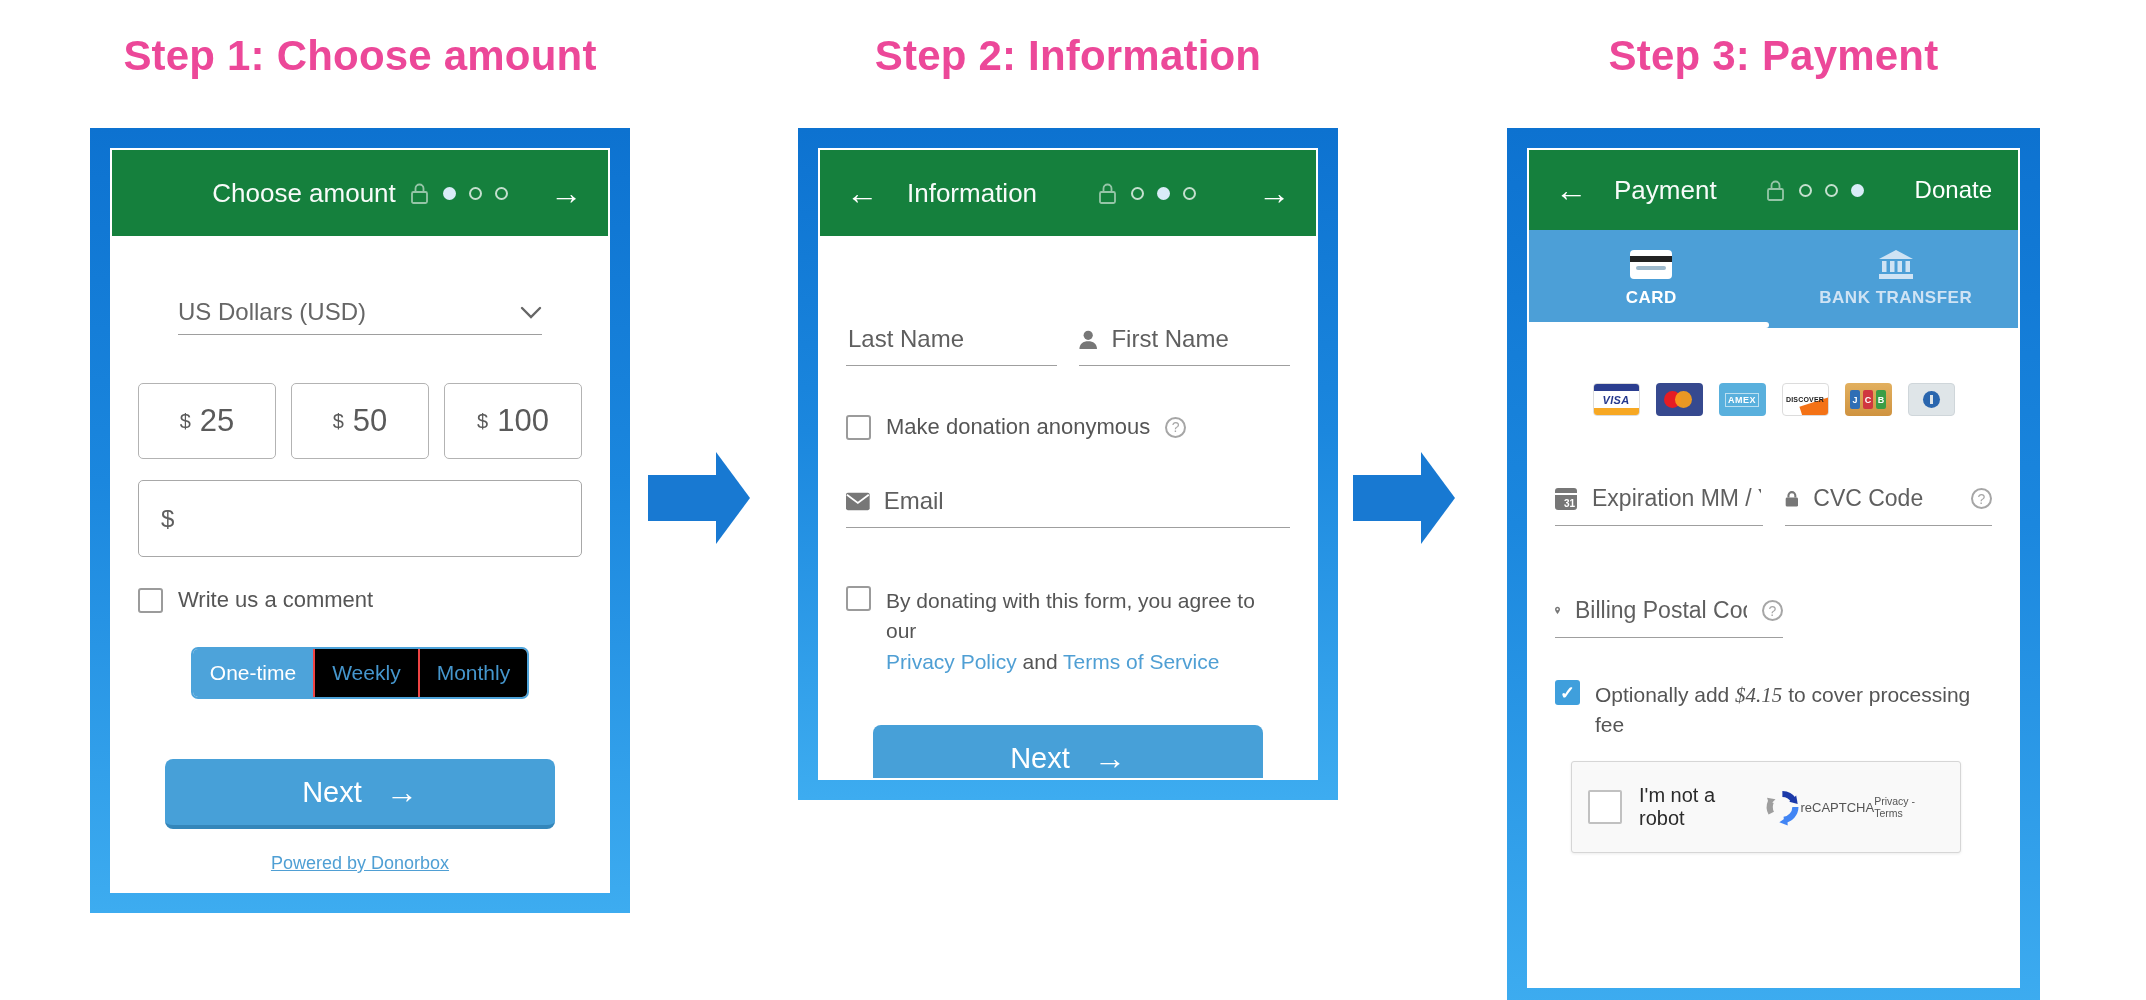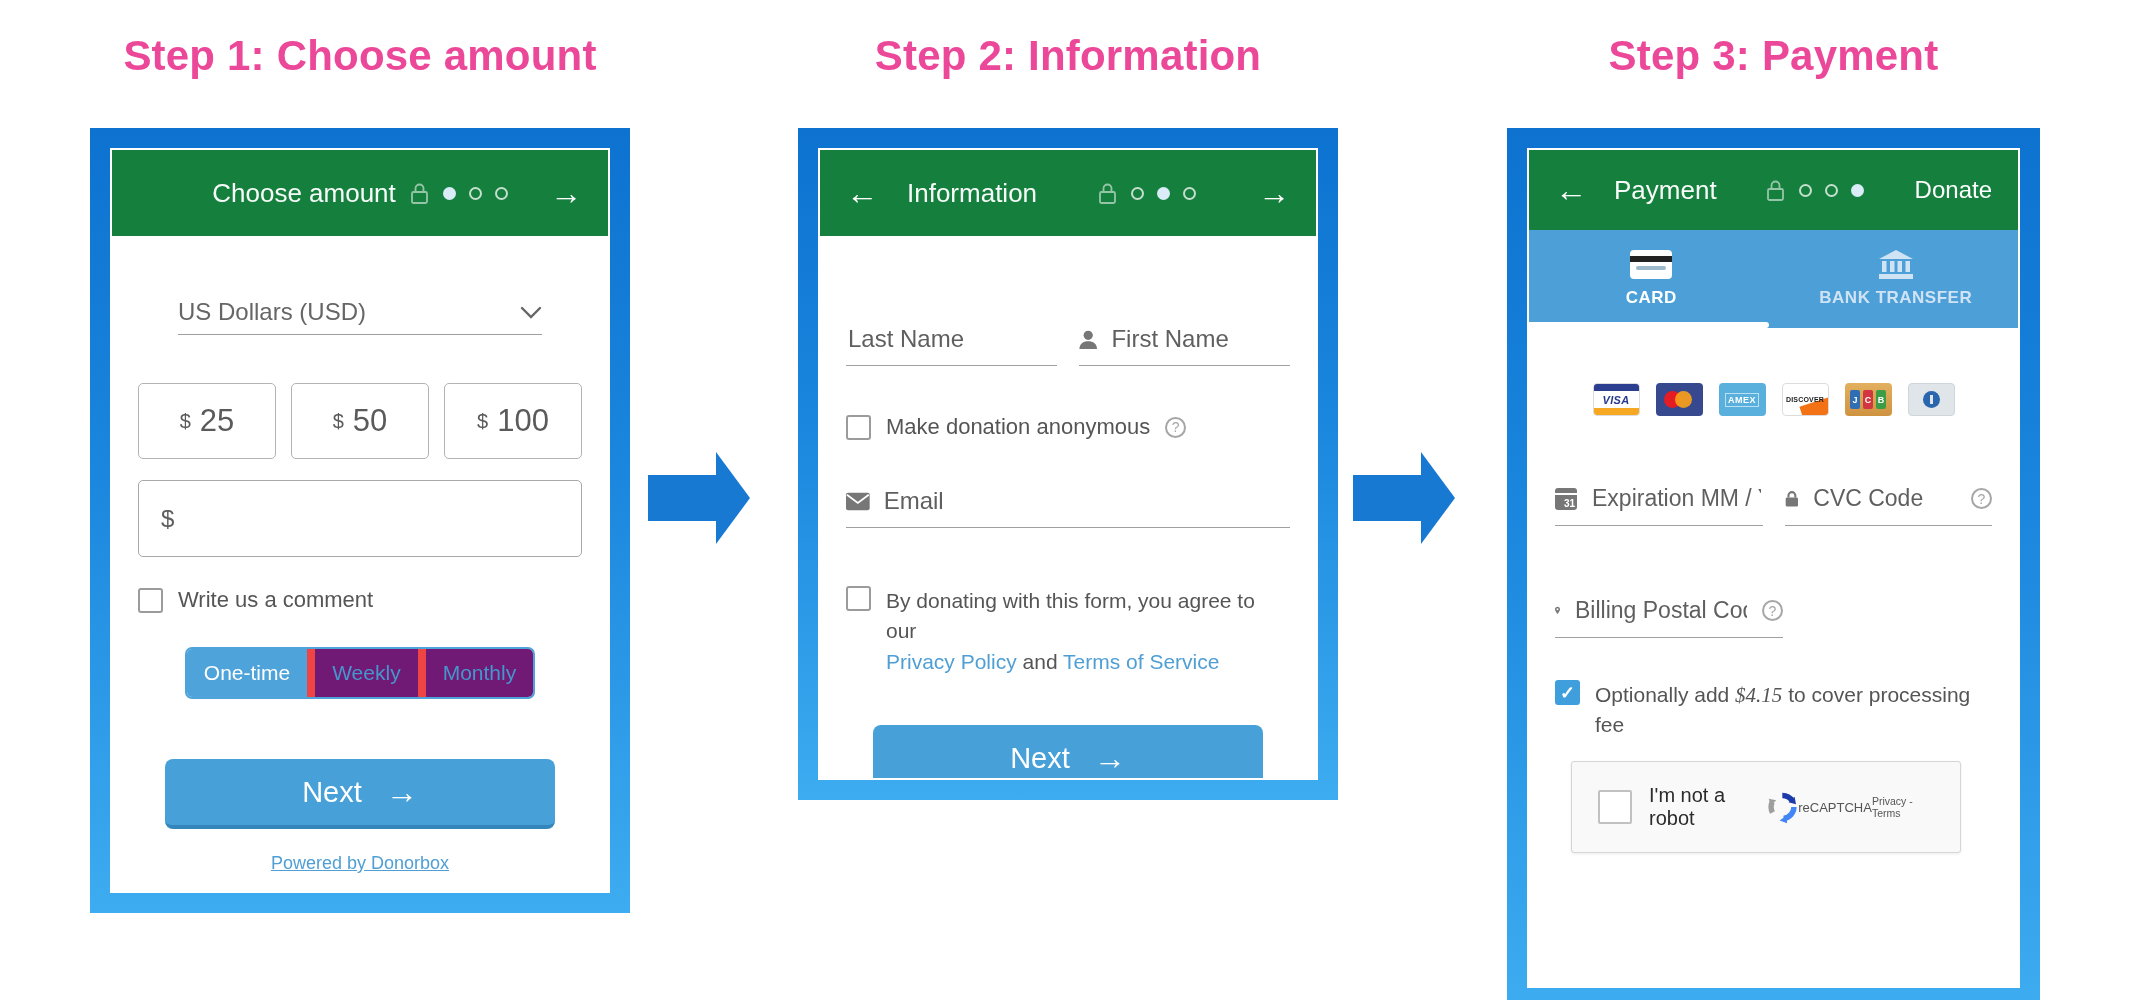--- a/index.html
+++ b/index.html
@@ -60,22 +60,22 @@
     display:flex;align-items:center;padding:0 20px;box-sizing:border-box;}
   .custom-amount input{border:none;outline:none;width:100%;font-size:24px;color:#555;
     font-family:inherit;background:transparent;}
   input::placeholder{color:#5f5f5f;opacity:1;}
   .check-row{margin-top:30px;display:flex;align-items:center;gap:15px;cursor:pointer;}
   .checkbox{width:25px;height:25px;box-sizing:border-box;border:2px solid #9b9b9b;
     border-radius:3px;background:#fff;flex:0 0 25px;}
   .check-row .lbl{font-size:22px;color:#555;}
   .freq{margin:34px auto 0 auto;display:flex;width:fit-content;border:2px solid #4da3da;
     border-radius:7px;overflow:hidden;}
-  .freq-tab{font-family:inherit;font-size:21px;padding:12px 17px;background:#701a75;
-    color:#4596cd;border:none;border-left:8px solid #ef4444;cursor:pointer;}
+  .freq-tab{font-family:inherit;font-size:21px;padding:12px 17px;background:#000000;
+    color:#4596cd;border:none;border-left:2px solid #ef4444;cursor:pointer;}
   .freq-tab:first-child{border-left:none;}
   .freq-tab.selected{background:#4da3da;color:#fff;}
   .next-btn{display:flex;margin:60px auto 0 auto;width:390px;height:70px;background:#47a0d8;
     border:none;border-bottom:4px solid #3486ba;border-radius:8px;color:#fff;font-size:29px;
     align-items:center;justify-content:center;gap:24px;cursor:pointer;font-family:inherit;}
   .next-btn .btn-arrow{font-size:32px;line-height:1;}
   .powered{display:block;margin-top:24px;text-align:center;font-size:18px;color:#4f9fd4;
     text-decoration:underline;cursor:pointer;}
 
   
@@ -150,21 +150,21 @@
   .cal-icon{width:22px;height:22px;background:#777;border-radius:3px;position:relative;flex:0 0 22px;}
   .cal-icon::before{content:'';position:absolute;top:5px;left:0;right:0;height:2px;background:#fff;}
   .cal-icon .cal-num{position:absolute;bottom:1px;right:2px;color:#fff;font-size:10px;font-weight:700;}
   .fee-row{margin-top:42px;display:flex;gap:15px;align-items:flex-start;}
   .checkbox.checked{background:#3f9fdc;border:none;color:#fff;display:flex;align-items:center;
     justify-content:center;font-size:18px;font-weight:700;}
   .fee-text{font-size:21px;color:#555;line-height:1.45;max-width:380px;}
   .fee-amount{font-style:italic;font-family:"Liberation Serif",serif;}
   .recaptcha{margin:20px 0 0 16px;width:390px;height:92px;background:#f9f9f9;
     border:1px solid #d6d6d6;border-radius:3px;box-shadow:0 1px 3px rgba(0,0,0,.08);
-    display:flex;align-items:center;padding:0 26px;box-sizing:border-box;}
+    display:flex;align-items:center;padding:0 16px;box-sizing:border-box;}
   .rc-checkbox{width:34px;height:34px;background:#fff;border:2px solid #c1c1c1;border-radius:2px;
     box-sizing:border-box;cursor:pointer;flex:0 0 34px;}
   .rc-label{margin-left:17px;font-size:20px;color:#2b2b2b;}
   .rc-right{margin-left:auto;display:flex;flex-direction:row;align-items:center;}
   .rc-brand{font-size:13px;color:#555;margin-top:2px;}
   .rc-links{font-size:10.5px;color:#555;margin-top:1px;}
 
   .icon-svg{display:block;}
 </style>
 </head>

